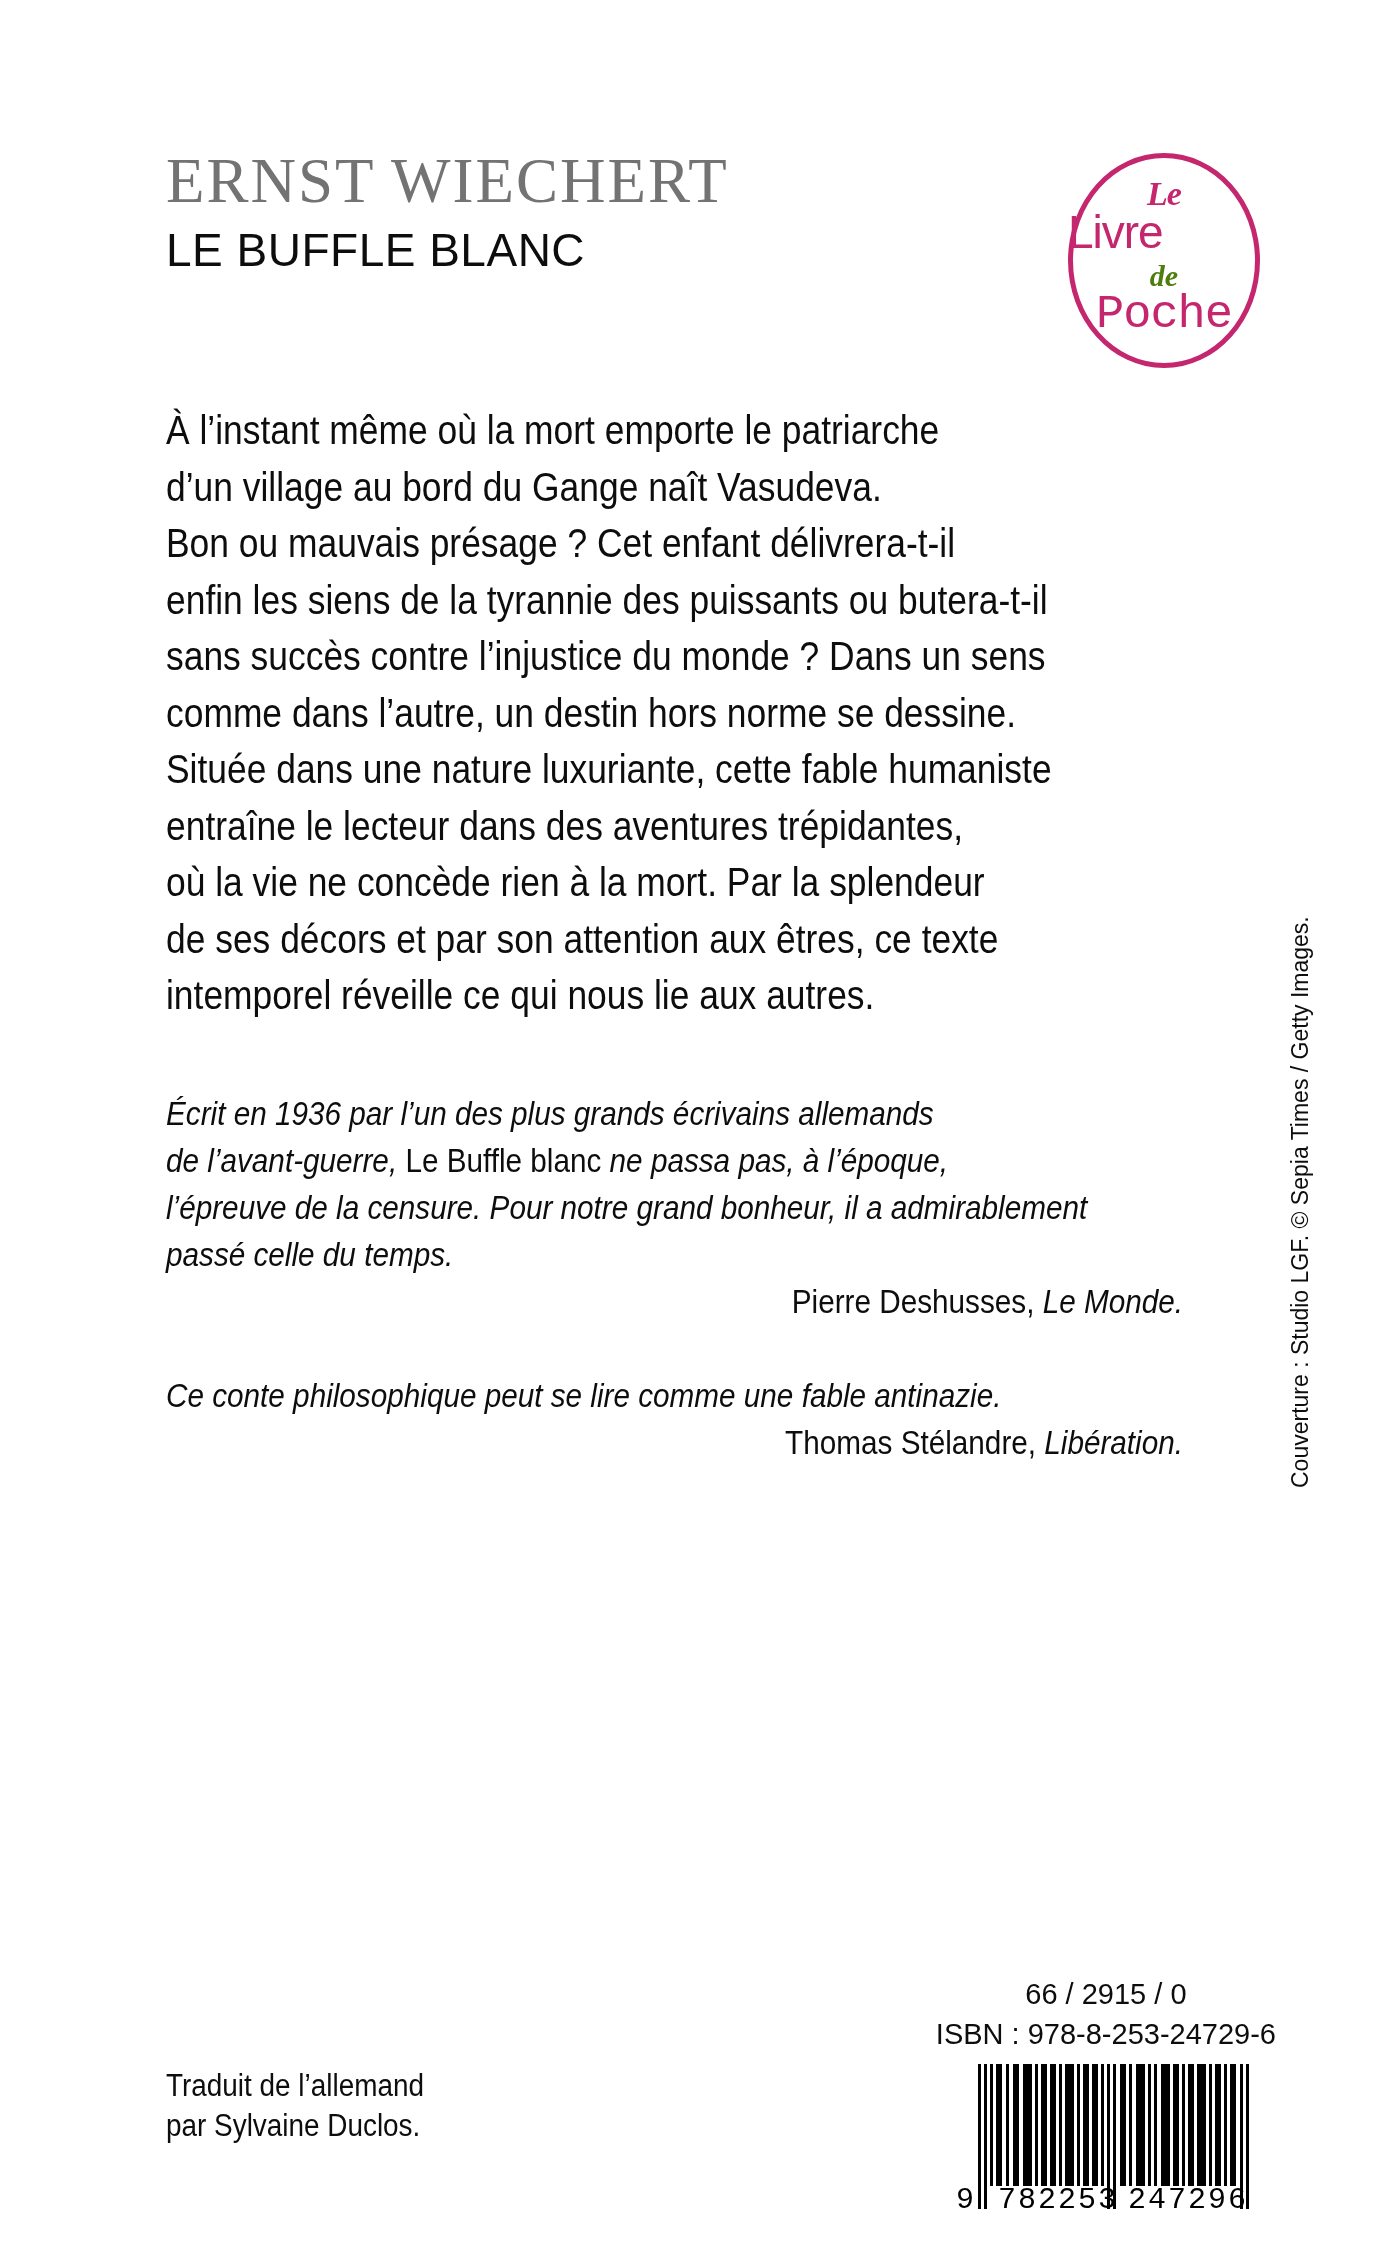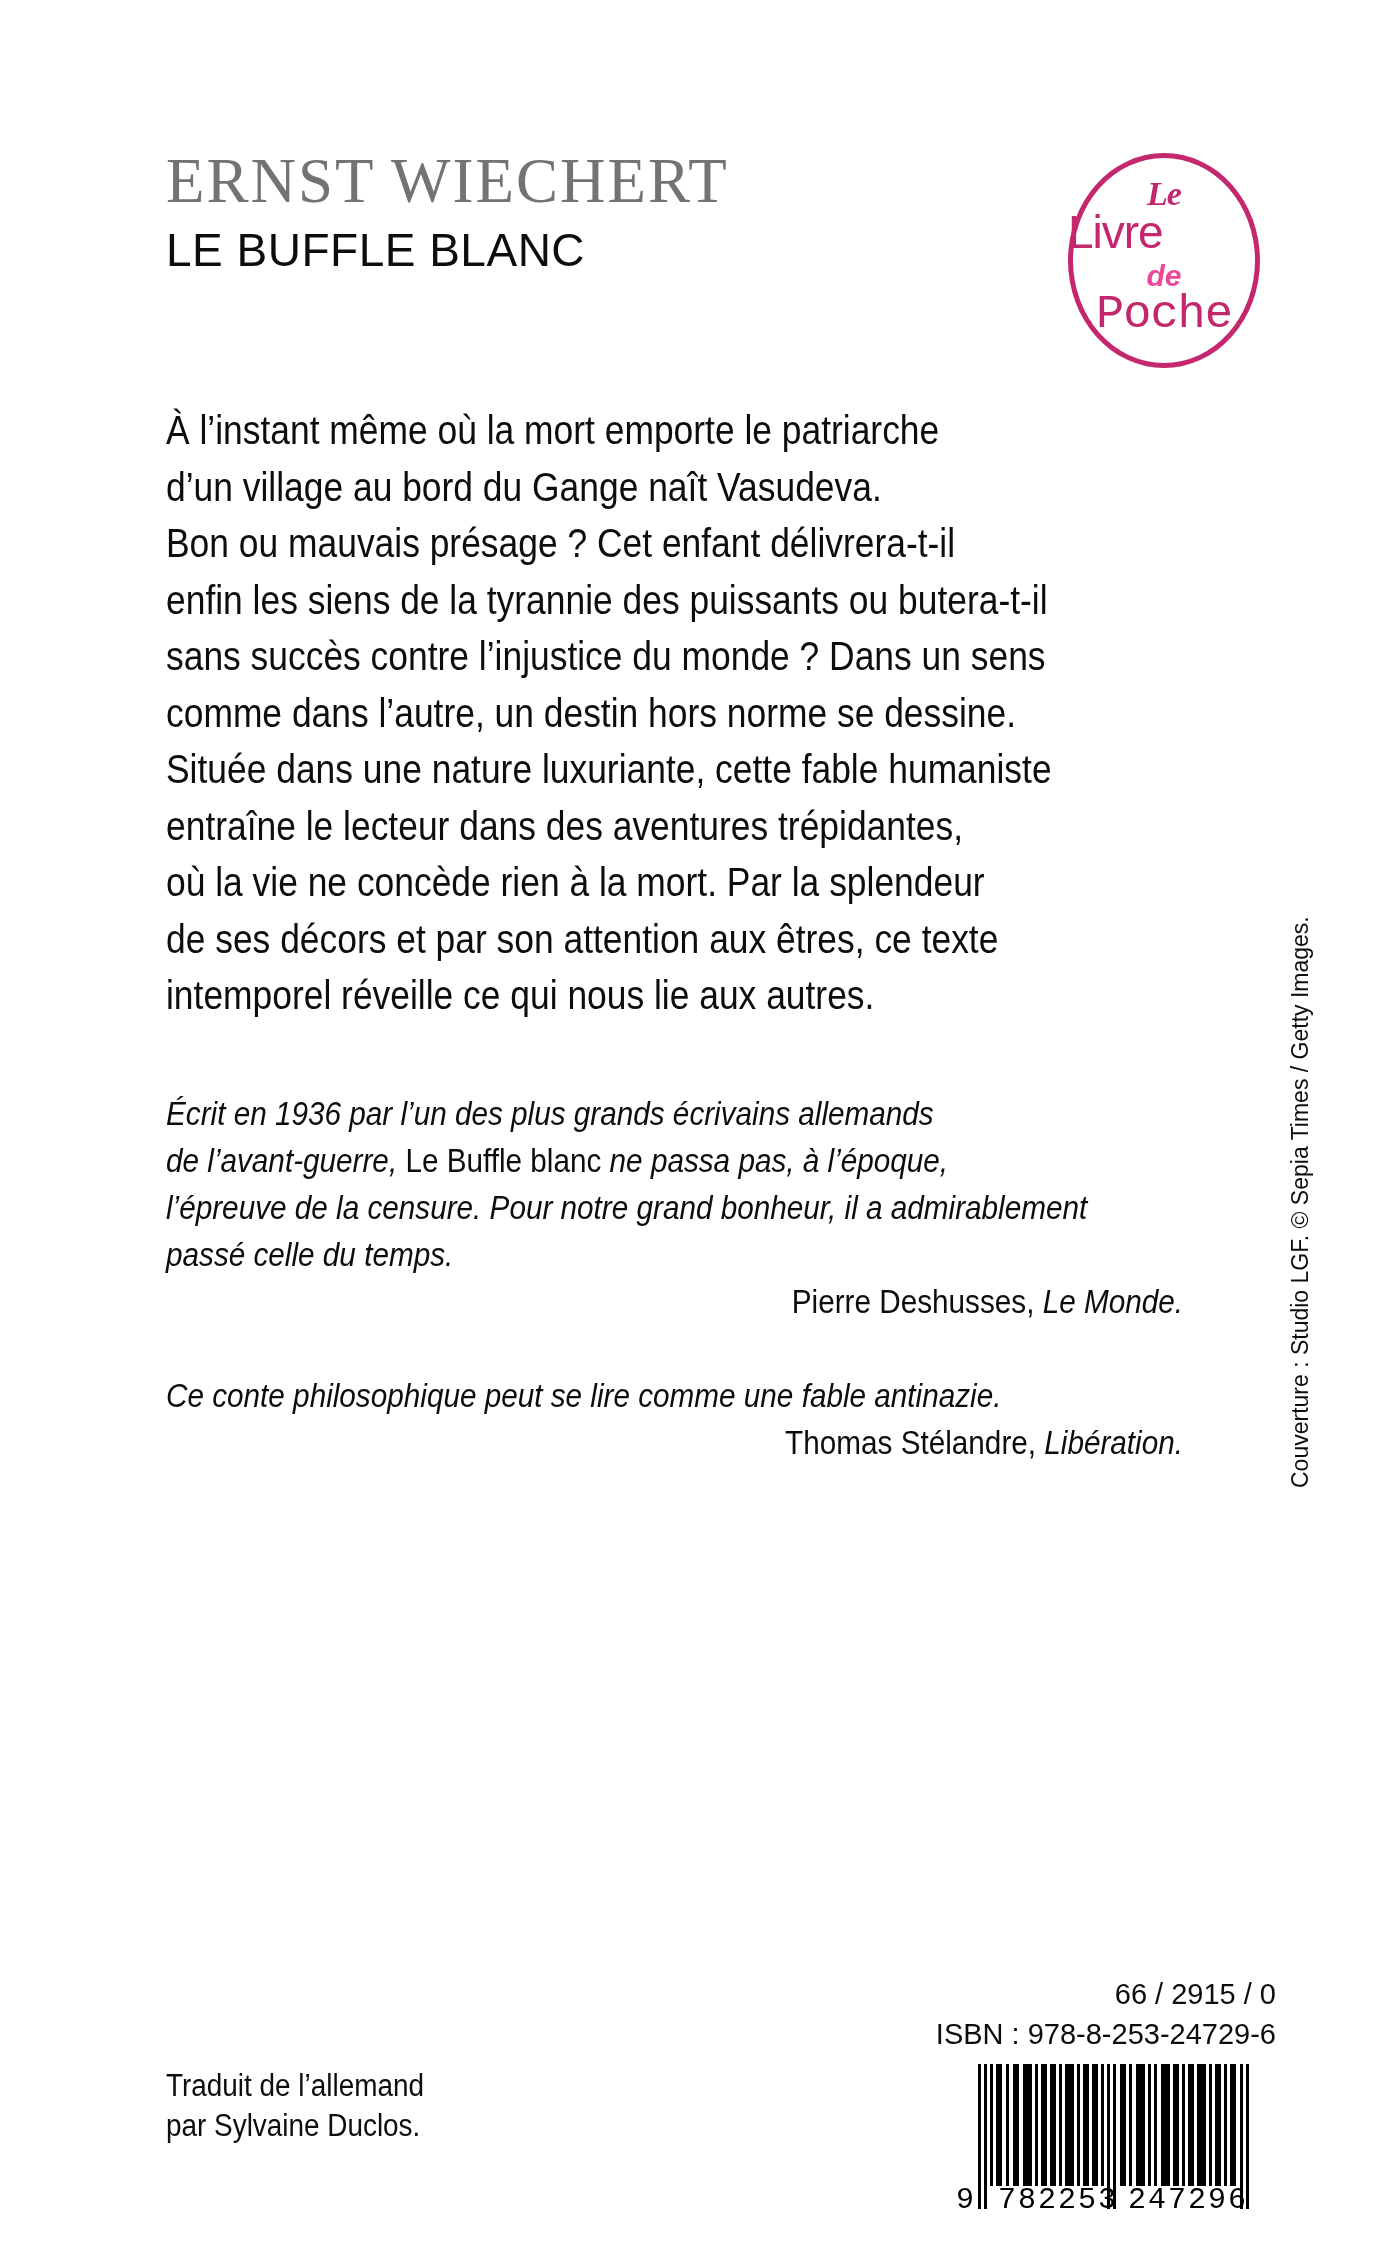--- a/index.html
+++ b/index.html
@@ -82,25 +82,25 @@
     font-size: 46px;
     line-height: 46px;
     color: #c4276e;
     letter-spacing: -1px;
   }
   .logo-de {
     position: absolute;
     left: 0; right: 0;
     top: 106px;
     text-align: center;
-    font-family: Liberation Sans, sans-serif;
+    font-family: Liberation Serif, serif;
     font-style: italic;
     font-weight: 700;
     font-size: 30px;
-    color: #ec4899;
+    color: #4d7c0f;
   }
   .logo-poche {
     position: absolute;
     left: 0; right: 0;
     top: 138px;
     text-align: center;
     font-family: Liberation Mono, monospace;
     font-weight: 400;
     font-size: 47px;
     line-height: 47px;
@@ -165,21 +165,21 @@
   }
   .credit-inner {
     transform: translate(-560px, 0) rotate(0deg);
   }
 
   
   .ref-lines {
     position: absolute;
     right: 124px;
     top: 1974px;
-    text-align: right;
+    text-align: center;
     font-family: "Liberation Sans", sans-serif;
     font-size: 29px;
     line-height: 40px;
     color: #0d0d0d;
     white-space: nowrap;
   }
   .translator {
     position: absolute;
     left: 166px;
     top: 2066px;

